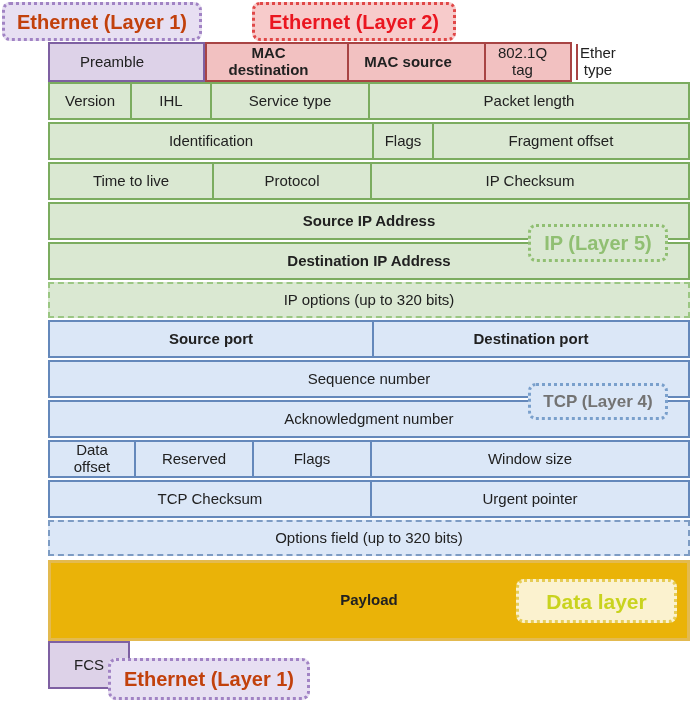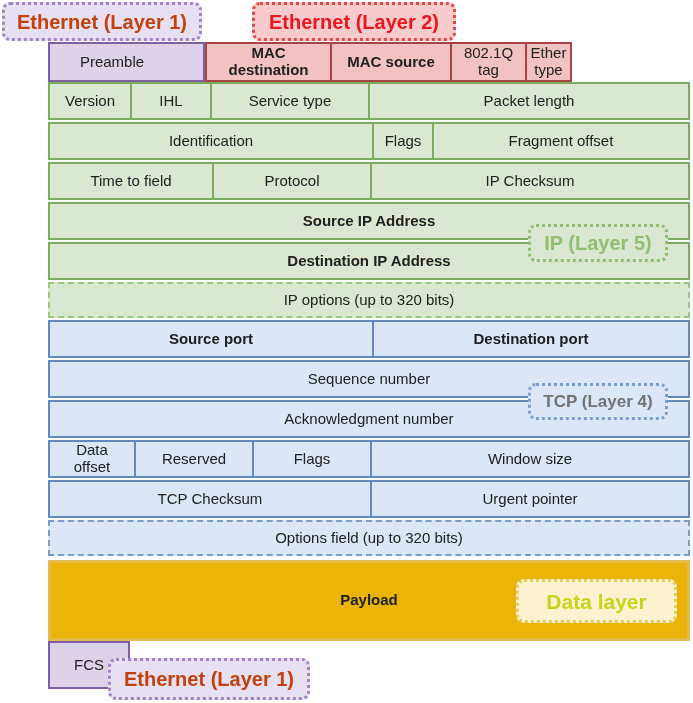--- a/index.html
+++ b/index.html
@@ -45,42 +45,42 @@
 <div class="canvas">
 
   <div class="tag purple" style="left:2px; top:2px; width:200px; height:39px;">Ethernet (Layer 1)</div>
   <div class="tag red" style="left:252px; top:2px; width:204px; height:39px;">Ethernet (Layer 2)</div>
 
   <div class="row purplebox" style="left:48px; top:42px; width:157px; height:40px;">
     <div class="cell" style="flex:0 0 124px;">Preamble</div>
     <div class="cell" style="flex:1;">D</div>
   </div>
 
-  <div class="row redbox" style="left:205px; top:42px; width:367px; height:40px;">
+  <div class="row redbox" style="left:205px; top:42px; width:367px; height:40px;gap:17px;">
     <div class="cell bold" style="flex:0 0 123px;">MAC destination</div>
     <div class="cell bold" style="flex:0 0 120px;">MAC source</div>
     <div class="cell" style="flex:0 0 75px;">802.1Q tag</div>
     <div class="cell" style="flex:1; padding:0 2px;">Ether type</div>
   </div>
 
   <div class="row green" style="left:48px; top:82px; width:642px; height:38px;">
     <div class="cell" style="flex:0 0 80px;">Version</div>
     <div class="cell" style="flex:0 0 80px;">IHL</div>
     <div class="cell" style="flex:0 0 158px;">Service type</div>
     <div class="cell" style="flex:1;">Packet length</div>
   </div>
 
   <div class="row green" style="left:48px; top:122px; width:642px; height:38px;">
     <div class="cell" style="flex:0 0 322px;">Identification</div>
     <div class="cell" style="flex:0 0 60px;">Flags</div>
     <div class="cell" style="flex:1;">Fragment offset</div>
   </div>
 
   <div class="row green" style="left:48px; top:162px; width:642px; height:38px;">
-    <div class="cell" style="flex:0 0 162px;">Time to field</div>
+    <div class="cell" style="flex:0 0 162px;">Time to live</div>
     <div class="cell" style="flex:0 0 158px;text-align:center;">Protocol</div>
     <div class="cell" style="flex:1;">IP Checksum</div>
   </div>
 
   <div class="row green" style="left:48px; top:202px; width:642px; height:38px;">
     <div class="cell bold" style="flex:1;">Source IP Address</div>
   </div>
 
   <div class="row green" style="left:48px; top:242px; width:642px; height:38px;">
     <div class="cell bold" style="flex:1;">Destination IP Address</div>

